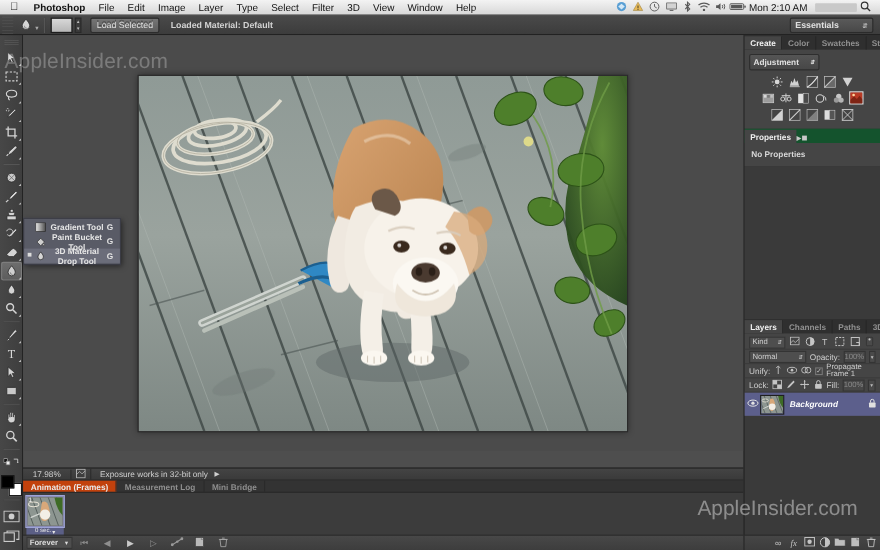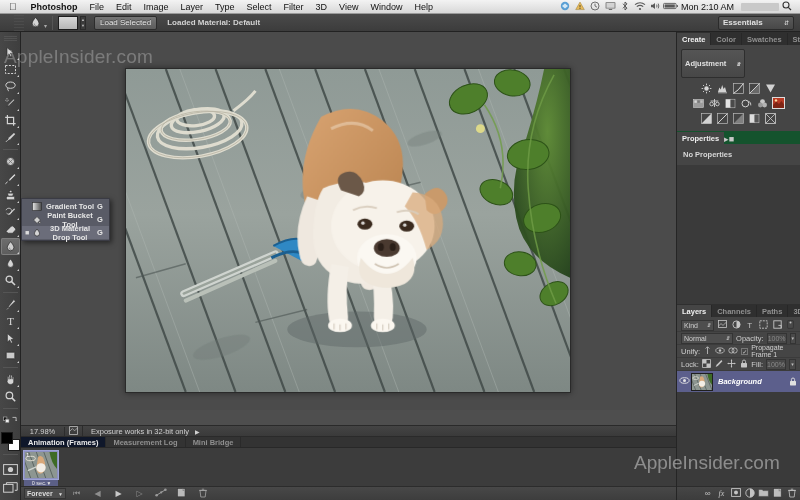--- a/index.html
+++ b/index.html
@@ -29,21 +29,21 @@
   .macbar .rt .ico { width:15px; text-align:center; font-size:9px; opacity:.82; }
   .macbar .clock { padding:0 7px 0 3px; font-size:9px; }
   .macbar .blurbox { width:38px; height:8px; background:#c9c9c9; border-radius:1px; }
   .macbar .search { width:16px; text-align:center; font-size:9px; }
 
   
   .optbar {
     position:absolute; left:0; top:14px; width:800px; height:18px;
     background: linear-gradient(#4a4a4a,#3c3c3c);
     border-bottom:1px solid #222;
-    display:flex; align-items:center; padding-left:14px;
+    display:flex; align-items:center; padding-left:2px;
   }
   .optgrip { width:10px; height:16px; background:
      repeating-linear-gradient(#555 0 1px, transparent 1px 3px); opacity:.5; }
   .tool-cur { width:22px; height:16px; display:flex; align-items:center; justify-content:center; }
   .tiny-arrow { font-size:6px; color:#aaa; margin-left:-2px; margin-top:5px; }
   .opt-sep { width:1px; height:14px; background:#2c2c2c; margin:0 5px; border-right:1px solid #555; }
   .matswatch { width:20px; height:14px; background:linear-gradient(#d8d8d8,#b6b6b6); border:1px solid #1d1d1d; }
   .stepper { width:6px; height:14px; margin-left:2px; background:#3b3b3b;
      border:1px solid #2a2a2a; display:flex; flex-direction:column; }
   .stepper i { flex:1; font-size:4px; color:#bbb; text-align:center; line-height:6px; font-style:normal;}
@@ -134,21 +134,21 @@
   .statusbar .sico { width:18px; text-align:center; border-right:1px solid #2c2c2c; }
   .statusbar .smsg { padding-left:8px; }
   .statusbar .sarrow { margin-left:6px; font-size:6px; }
 
   
   .animpanel { position:absolute; left:21px; top:436px; width:655px; height:64px;
     background:#3c3c3c; border-top:1px solid #2a2a2a; }
   .tabsrow { height:11px; display:flex; background:#333; border-bottom:1px solid #282828; }
   .tabsrow .tab { padding:0 7px; display:flex; align-items:center; font-size:7.5px;
      color:#8f8f8f; font-weight:bold; border-right:1px solid #2a2a2a;}
-  .tabsrow .tab.act { background:#0f172a; color:#eaeaea; }
+  .tabsrow .tab.act { background:#c2410c; color:#eaeaea; }
   .framesrow { height:38px; padding:3px 0 0 3px; display:flex; }
   .frame { width:34px; }
   .fthumb { width:34px; height:28px; border:1px solid #8c90c0; background:#6b6b5c; position:relative; overflow:hidden;}
   .fthumb.sel { box-shadow:0 0 0 1px #9ea3d6; }
   .fnum { position:absolute; left:1px; top:0; font-size:6px; color:#fff; text-shadow:0 0 2px #000; z-index:2;}
   .fthumb svg { position:absolute; inset:0; width:100%; height:100%; }
   .fdur { width:34px; height:8px; background:#5b5f86; display:flex; align-items:center;
      justify-content:center; font-size:5.5px; color:#e7e7e7; gap:1px;}
   .animctrl { position:absolute; left:0; bottom:0; width:655px; height:14px;
      background:linear-gradient(#484848,#3d3d3d); border-top:1px solid #2c2c2c;
@@ -160,21 +160,21 @@
   .actrl.on { color:#c9c9c9; }
 
   
   .rightcol { position:absolute; left:676px; top:32px; width:124px; height:468px; background:#3a3a3a;
      border-left:1px solid #252525; }
   .pnl-tabs { height:13px; display:flex; align-items:flex-end; background:#2f2f2f; position:relative;}
   .pnl-tabs .ptab { height:12px; padding:0 5px; display:flex; align-items:center;
      font-size:7.5px; color:#909090; font-weight:bold; border-right:1px solid #272727;}
   .pnl-tabs .ptab.act { background:#454545; color:#f0f0f0; }
   .pnl-body { background:#454545; padding:4px; }
-  .adjsel { width:64px; height:29px; background:linear-gradient(#555,#474747);
+  .adjsel { width:64px; height:15px; background:linear-gradient(#555,#474747);
      border:1px solid #2e2e2e; border-radius:2px; display:flex; align-items:center;
      padding:0 3px; font-size:7.5px; color:#e0e0e0; font-weight:bold; }
   .adjsel .ar { margin-left:auto; font-size:5px; }
   .adjgrid { margin-top:4px; }
   .adjrow { display:flex; justify-content:center; gap:3px; margin-bottom:3px; }
   .adjico { width:13px;height:12px; display:flex; align-items:center; justify-content:center;
      color:#d7d7d7; }
   .adjico.photo { background:linear-gradient(#c24b3a,#8e2d20); border:1px solid #ddd; }
   .pnl-head { height:13px; background:#14532d; display:flex; align-items:flex-end; }
   .pnl-head .ptab { height:12px; padding:0 5px; display:flex; align-items:center;

